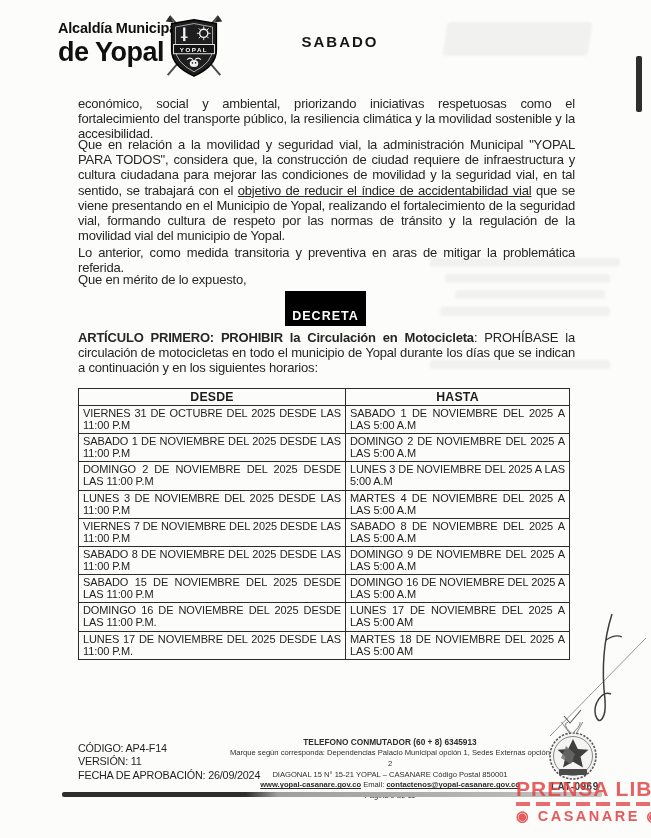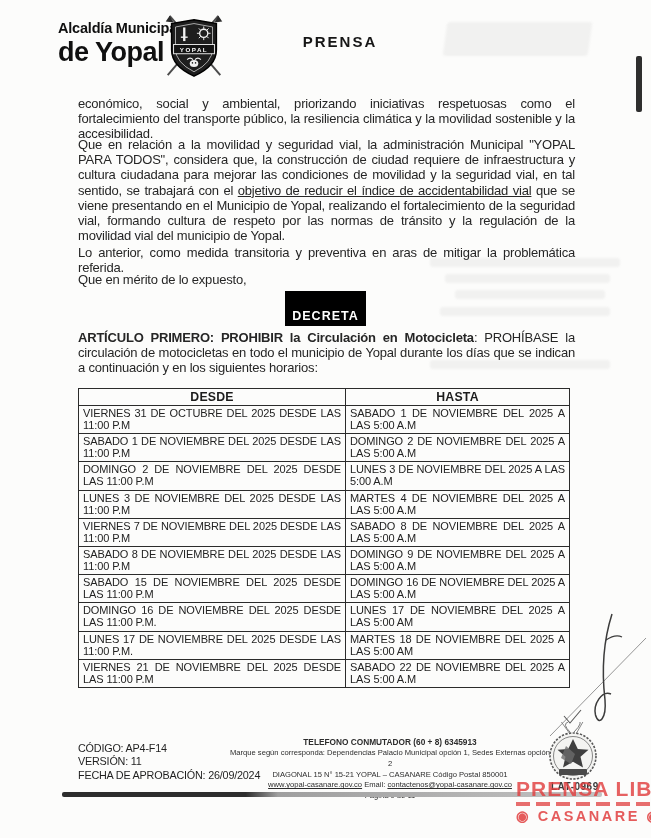--- a/index.html
+++ b/index.html
@@ -50,21 +50,21 @@
   .sched col.c1{width:267px;}
   .sched col.c2{width:224px;}
   
   .sign{position:absolute;left:548px;top:608px;}
   
   .foot-left{position:absolute;left:78px;top:742px;font-size:10.8px;line-height:13.4px;color:#1f1f1f;letter-spacing:-0.2px;}
   .foot-center{position:absolute;left:230px;top:737px;width:320px;text-align:center;color:#2c2c2c;}
   .foot-center .tel{font-size:8.3px;font-weight:700;line-height:11px;}
   .foot-center .fl{font-size:7.6px;line-height:10.8px;}
   .foot-center .links{font-size:7.6px;line-height:10.8px;}
-  .foot-center .links .lk{text-decoration:underline;font-weight:400;}
+  .foot-center .links .lk{text-decoration:underline;font-weight:700;}
   .seal{position:absolute;left:540px;top:722px;}
   .seal-code{
     position:absolute;left:551px;top:781px;font-size:10px;font-weight:700;
     color:#3a3a3a;letter-spacing:0.5px;z-index:2;
   }
   .divider{
     position:absolute;left:62px;top:792px;width:540px;height:5px;border-radius:2px;
     background:linear-gradient(to right,#2d2d2d 0%,#2d2d2d 34%,#9f9f9f 40%,#c2c2c2 100%);
   }
   
@@ -121,21 +121,21 @@
       <rect x="19" y="38.5" width="42" height="9.5" fill="#141414" stroke="#e8e8e8" stroke-width="1"></rect>
       <text x="40" y="45.8" text-anchor="middle" font-family="Liberation Sans, sans-serif" font-size="6.4" font-weight="bold" letter-spacing="1.5" fill="#ffffff">YOPAL</text>
 
       <path d="M33 54 Q36 51 39 54 M41 54 Q44 51 47 54" stroke="#f2f2f2" stroke-width="1.3" fill="none"></path>
       <ellipse cx="40" cy="58" rx="4.4" ry="3.6" fill="#f2f2f2"></ellipse>
       <circle cx="38.4" cy="57.4" r="0.8" fill="#1e1e1e"></circle>
       <circle cx="41.6" cy="57.4" r="0.8" fill="#1e1e1e"></circle>
     </svg>
   </div>
 
-  <div class="doc-title">PRENSA</div>
+  <div class="doc-title">SABADO</div>
 
   <div class="edge-bar"></div>
   <div class="smudge" style="left:445px;top:22px;width:145px;height:34px;transform:skewX(-8deg);"></div>
   <div class="smudge" style="left:430px;top:258px;width:190px;height:9px;"></div>
   <div class="smudge" style="left:445px;top:274px;width:165px;height:9px;"></div>
   <div class="smudge" style="left:455px;top:290px;width:150px;height:9px;"></div>
   <div class="smudge" style="left:440px;top:307px;width:170px;height:9px;"></div>
   <div class="smudge" style="left:430px;top:360px;width:180px;height:9px;"></div>
 
   <div class="para" style="top:88px;">económico, social y ambiental, priorizando iniciativas respetuosas como el fortalecimiento del transporte público, la resiliencia climática y la movilidad sostenible y la accesibilidad.</div>
@@ -193,24 +193,20 @@
           <td>DOMINGO 16 DE NOVIEMBRE DEL 2025 A LAS 5:00 A.M</td>
         </tr>
         <tr>
           <td>DOMINGO 16 DE NOVIEMBRE DEL 2025 DESDE LAS 11:00 P.M.</td>
           <td>LUNES 17 DE NOVIEMBRE DEL 2025 A LAS 5:00 AM</td>
         </tr>
         <tr>
           <td>LUNES 17 DE NOVIEMBRE DEL 2025 DESDE LAS 11:00 P.M.</td>
           <td>MARTES 18 DE NOVIEMBRE DEL 2025 A LAS 5:00 AM</td>
         </tr>
-        <tr>
-          <td>VIERNES 21 DE NOVIEMBRE DEL 2025 DESDE LAS 11:00 P.M</td>
-          <td>SABADO 22 DE NOVIEMBRE DEL 2025 A LAS 5:00 A.M</td>
-        </tr>
       </tbody>
   </table>
 
   <div class="sign">
     <svg width="103" height="145" viewBox="0 0 103 145">
       <line x1="2" y1="128" x2="98" y2="30" stroke="#8a8a8a" stroke-width="0.9"></line>
       <path d="M64 6 C57 28 53 58 57 92 C58.5 110 51 119 47.5 107 C45 96 54 82 63 86" fill="none" stroke="#3c3c3c" stroke-width="1.5"></path>
       <path d="M58 32 C64 28 70 27 74 29" fill="none" stroke="#3c3c3c" stroke-width="1.2"></path>
       <path d="M16 108 l6 7 l11 -13" fill="none" stroke="#5a5a5a" stroke-width="1.1"></path>
     </svg>

